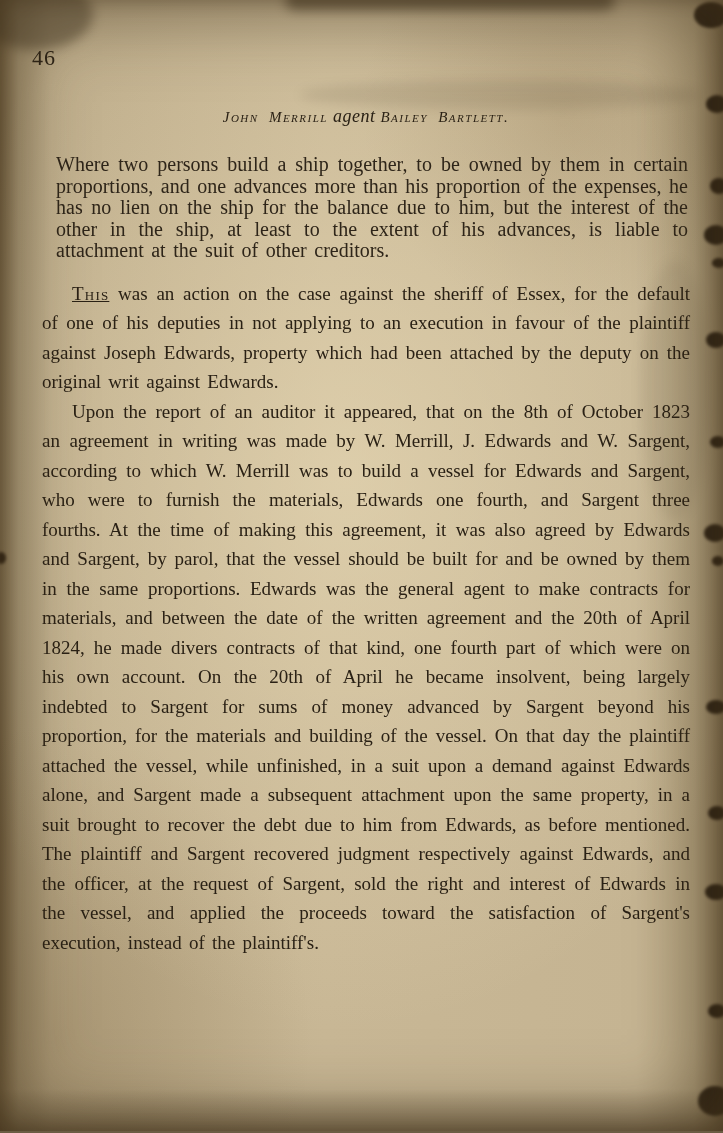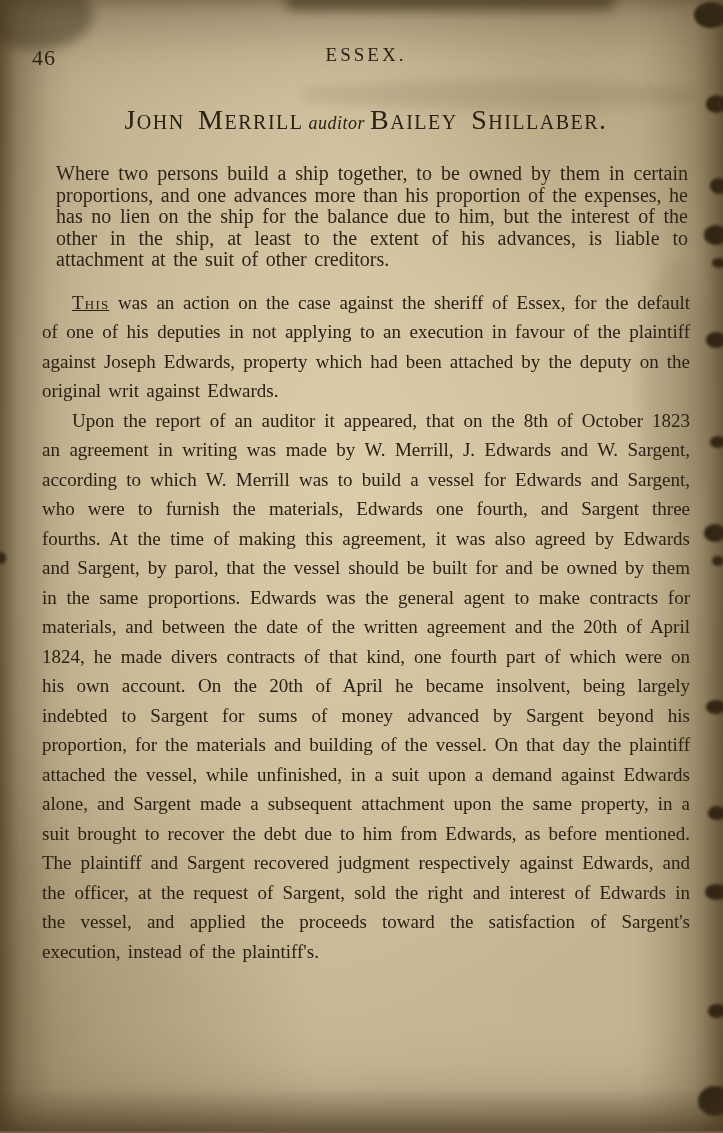--- a/index.html
+++ b/index.html
@@ -35,21 +35,21 @@
 
   .header { position: relative; height: 28px; }
   .page-number { position: absolute; left: -10px; top: 1px; font-size: 22px; letter-spacing: 1px; }
   .running-head { text-align: center; font-size: 19px; letter-spacing: 3px; }
 
   .case-title {
     margin-top: 32px; text-align: center;
     font-size: 20px; letter-spacing: 1.5px; word-spacing: 5px; white-space: nowrap;
   }
   .sc { font-variant: small-caps; }
-  .case-title .sc { font-size: 28px; }
+  .case-title .sc { font-size: 15px; font-style: italic; }
   .it { font-style: italic; }
   .vs { font-size: 18px; letter-spacing: 0.5px; margin: 0 5px; }
 
   .headnote {
     margin: 27px 2px 0 14px;
     font-size: 20px; line-height: 21.5px;
     text-align: justify; word-spacing: 2.5px; color: #2e2519;
   }
 
   .opinion {
@@ -78,24 +78,23 @@
 </style>
 </head>
 <body>
 
 <div class="page">
 
   <div class="content">
 
     <div class="header">
       <span class="page-number">46</span>
-      <div class="running-head">ESSEX.</div>
     </div>
 
-    <div class="case-title"><span class="sc">John Merrill</span><span class="it vs">auditor</span><span class="sc">Bailey Shillaber.</span></div>
+    <div class="case-title"><span class="sc">John Merrill</span><span class="it vs">agent</span><span class="sc">Bailey Bartlett.</span></div>
 
     <p class="headnote">Where two persons build a ship together, to be owned by them in certain proportions, and one advances more than his proportion of the expenses, he has no lien on the ship for the balance due to him, but the interest of the other in the ship, at least to the extent of his advances, is liable to attachment at the suit of other creditors.</p>
 
     <div class="opinion">
 
       <p><span class="sc lead">This</span><span> was an action on the case against the sheriff of Essex, for the default of one of his deputies in not applying to an execution in favour of the plaintiff against Joseph Edwards, property which had been attached by the deputy on the original writ against Edwards.</span></p>
 
       <p>Upon the report of an auditor it appeared, that on the 8th of October 1823 an agreement in writing was made by W. Merrill, J. Edwards and W. Sargent, according to which W. Merrill was to build a vessel for Edwards and Sargent, who were to furnish the materials, Edwards one fourth, and Sargent three fourths.  At the time of making this agreement, it was also agreed by Edwards and Sargent, by parol, that the vessel should be built for and be owned by them in the same proportions.  Edwards was the general agent to make contracts for materials, and between the date of the written agreement and the 20th of April 1824, he made divers contracts of that kind, one fourth part of which were on his own account.  On the 20th of April he became insolvent, being largely indebted to Sargent for sums of money advanced by Sargent beyond his proportion, for the materials and building of the vessel.  On that day the plaintiff attached the vessel, while unfinished, in a suit upon a demand against Edwards alone, and Sargent made a subsequent attachment upon the same property, in a suit brought to recover the debt due to him from Edwards, as before mentioned.  The plaintiff and Sargent recovered judgment respectively against Edwards, and the officer, at the request of Sargent, sold the right and interest of Edwards in the vessel, and applied the proceeds toward the satisfaction of Sargent's execution, instead of the plaintiff's.</p>
 
 

